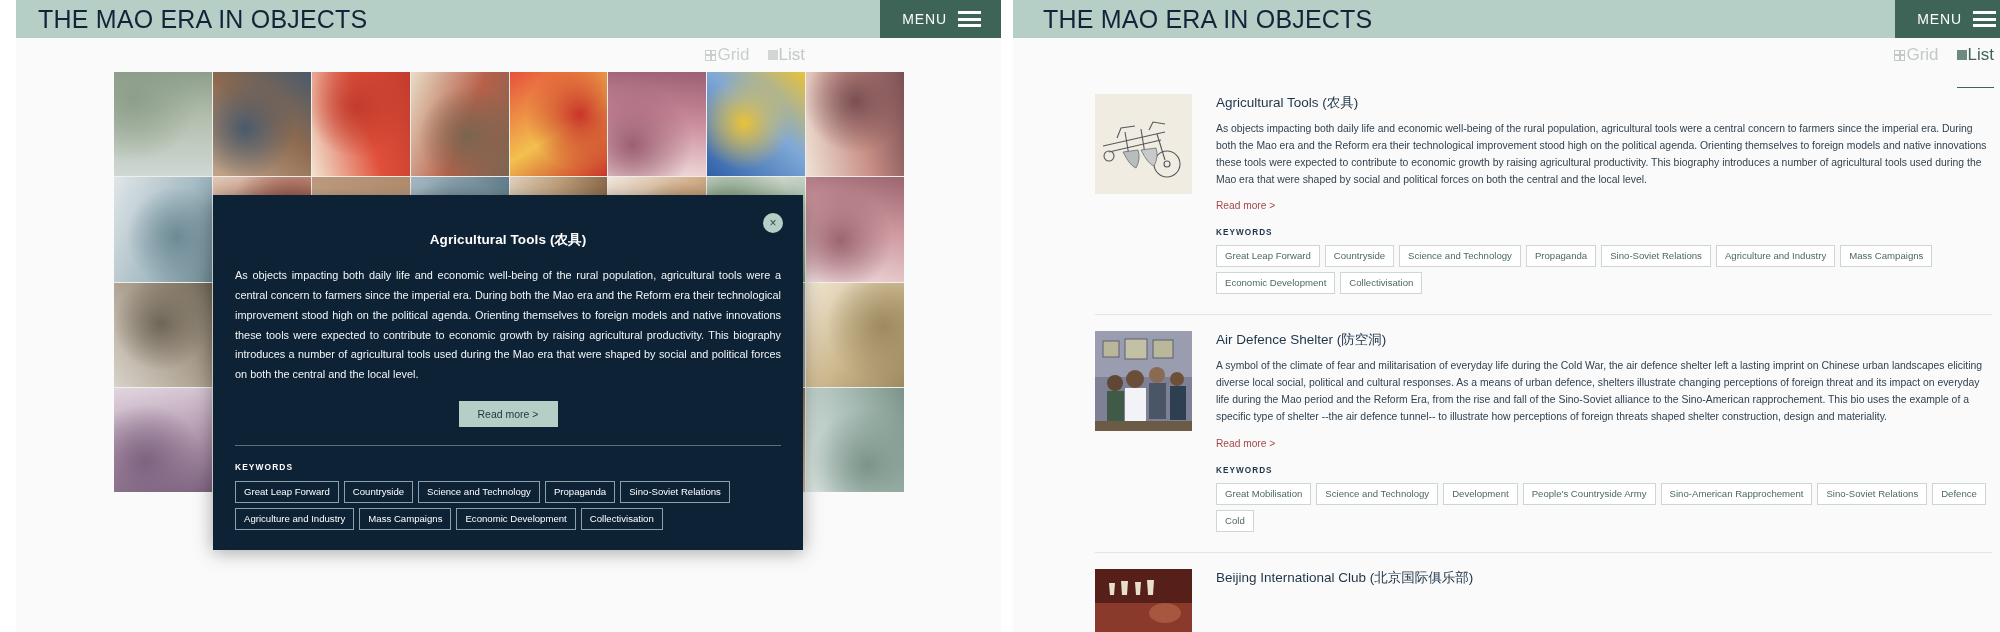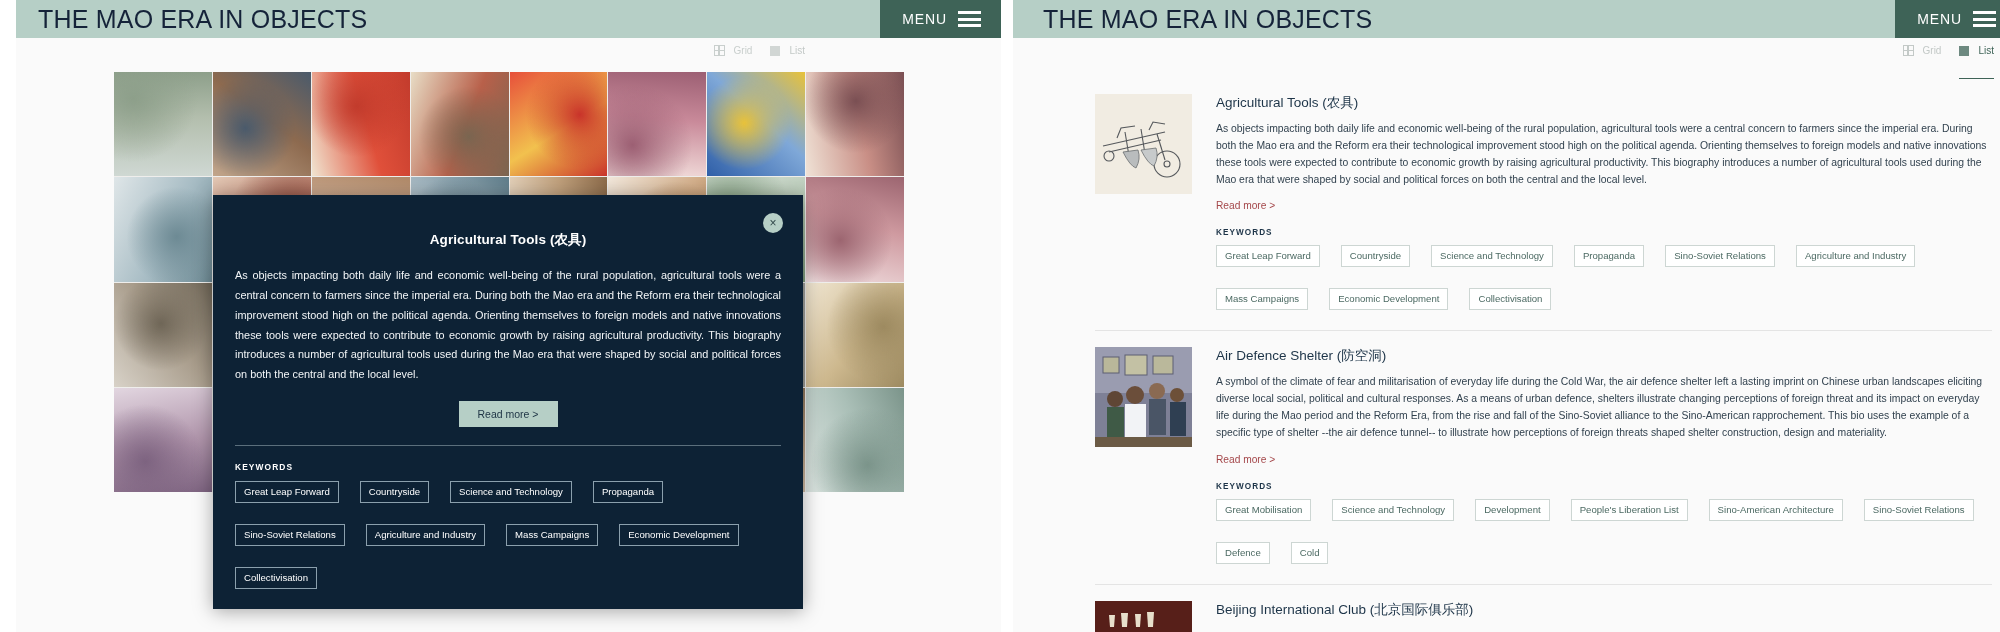--- a/index.html
+++ b/index.html
@@ -39,22 +39,22 @@
   .burger span { display: block; width: 23px; height: 3px; background: #ffffff; }
 
   
   .view-toggle {
     display: flex; align-items: center; gap: 18px;
     position: absolute; top: 45px;
   }
   .panel-left  .view-toggle { right: 196px; }
   .panel-right .view-toggle { right: 22px; }
   .vt-item {
-    display: flex; align-items: center; gap: 9px;
-    font-size: 10px; color: #c3c9c7; cursor: pointer;
+    display: flex; align-items: center; gap: 1px;
+    font-size: 17px; color: #c3c9c7; cursor: pointer;
     padding-bottom: 22px; border-bottom: 1.5px solid transparent;
   }
   .vt-item.active { color: #3e6357; border-bottom-color: #3e6357; }
   .panel-left .vt-item.active { color: #c9cfcd; border-bottom-color: #d2d7d5; }
   .ico-grid { width: 11px; height: 11px; border: 1.4px solid currentColor; position: relative; }
   .ico-grid::before, .ico-grid::after {
     content: ""; position: absolute; background: currentColor;
   }
   .ico-grid::before { left: 50%; top: 0; bottom: 0; width: 1.3px; margin-left: -0.6px; }
   .ico-grid::after  { top: 50%; left: 0; right: 0; height: 1.3px; margin-top: -0.6px; }
@@ -97,21 +97,21 @@
   }
   .modal-readmore-wrap { text-align: center; margin-bottom: 18px; }
   .btn-readmore {
     display: inline-block; background: #b6cfc6; color: #1d3344;
     font-size: 10.5px; padding: 7px 19px; cursor: pointer;
     border: none; font-family: "Liberation Sans", sans-serif;
   }
   .modal-sep { height: 1px; background: #5b6f7c; margin: 0 0 16px 0; }
   .kw-head { font-size: 8.4px; letter-spacing: 1.1px; font-weight: bold; margin-bottom: 9px; }
   .modal .kw-head { color: #ffffff; }
-  .kw-row { display: flex; flex-wrap: wrap; gap: 21px; }
+  .kw-row { display: flex; flex-wrap: wrap; gap: 5px; }
   .modal .kw {
     border: 1px solid #8ba0ad; color: #ffffff; font-size: 9.6px;
     padding: 4px 8px 5px 8px; cursor: pointer; white-space: nowrap;
   }
 
   
   .list-wrap {
     position: absolute; top: 78px; left: 1086px - 1003px;
     width: 1003px; height: 554px; overflow: hidden;
   }
@@ -374,22 +374,22 @@
                 <circle cx="62" cy="44" r="8" fill="#8a6a52"></circle>
                 <rect x="54" y="52" width="17" height="36" fill="#4a5566"></rect>
                 <circle cx="82" cy="48" r="7" fill="#6d5038"></circle>
                 <rect x="75" y="55" width="16" height="34" fill="#2f3f52"></rect>
                 <rect x="0" y="90" width="97" height="10" fill="#6b5a45"></rect>
               </svg></div>
             <div class="li-body"><div class="li-title">Air Defence Shelter (防空洞)</div><div class="li-desc">A symbol of the climate of fear and militarisation of everyday life during the Cold War, the air defence shelter left a lasting imprint on Chinese urban landscapes eliciting diverse local social, political and cultural responses. As a means of urban defence, shelters illustrate changing perceptions of foreign threat and its impact on everyday life during the Mao period and the Reform Era, from the rise and fall of the Sino-Soviet alliance to the Sino-American rapprochement. This bio uses the example of a specific type of shelter --the air defence tunnel-- to illustrate how perceptions of foreign threats shaped shelter construction, design and materiality.</div><div class="li-readmore">Read more &gt;</div><div class="li-kwhead">KEYWORDS</div><div class="kw-row">
                 <div class="li-kw">Great Mobilisation</div>
                 <div class="li-kw">Science and Technology</div>
                 <div class="li-kw">Development</div>
-                <div class="li-kw">People's Liberation List</div>
-                <div class="li-kw">Sino-American Architecture</div>
+                <div class="li-kw">People's Countryside Army</div>
+                <div class="li-kw">Sino-American Rapprochement</div>
                 <div class="li-kw">Sino-Soviet Relations</div>
                 <div class="li-kw">Defence</div>
                 <div class="li-kw">Cold</div>
               </div></div>
           </div>
           <div class="li-sep"></div>
           <div class="list-item">
             <div class="li-thumb"><svg viewBox="0 0 97 100" width="97" height="100" preserveAspectRatio="xMidYMid slice">
                 <rect width="97" height="100" fill="#6d2a22"></rect>
                 <rect x="0" y="0" width="97" height="34" fill="#571f19"></rect>

